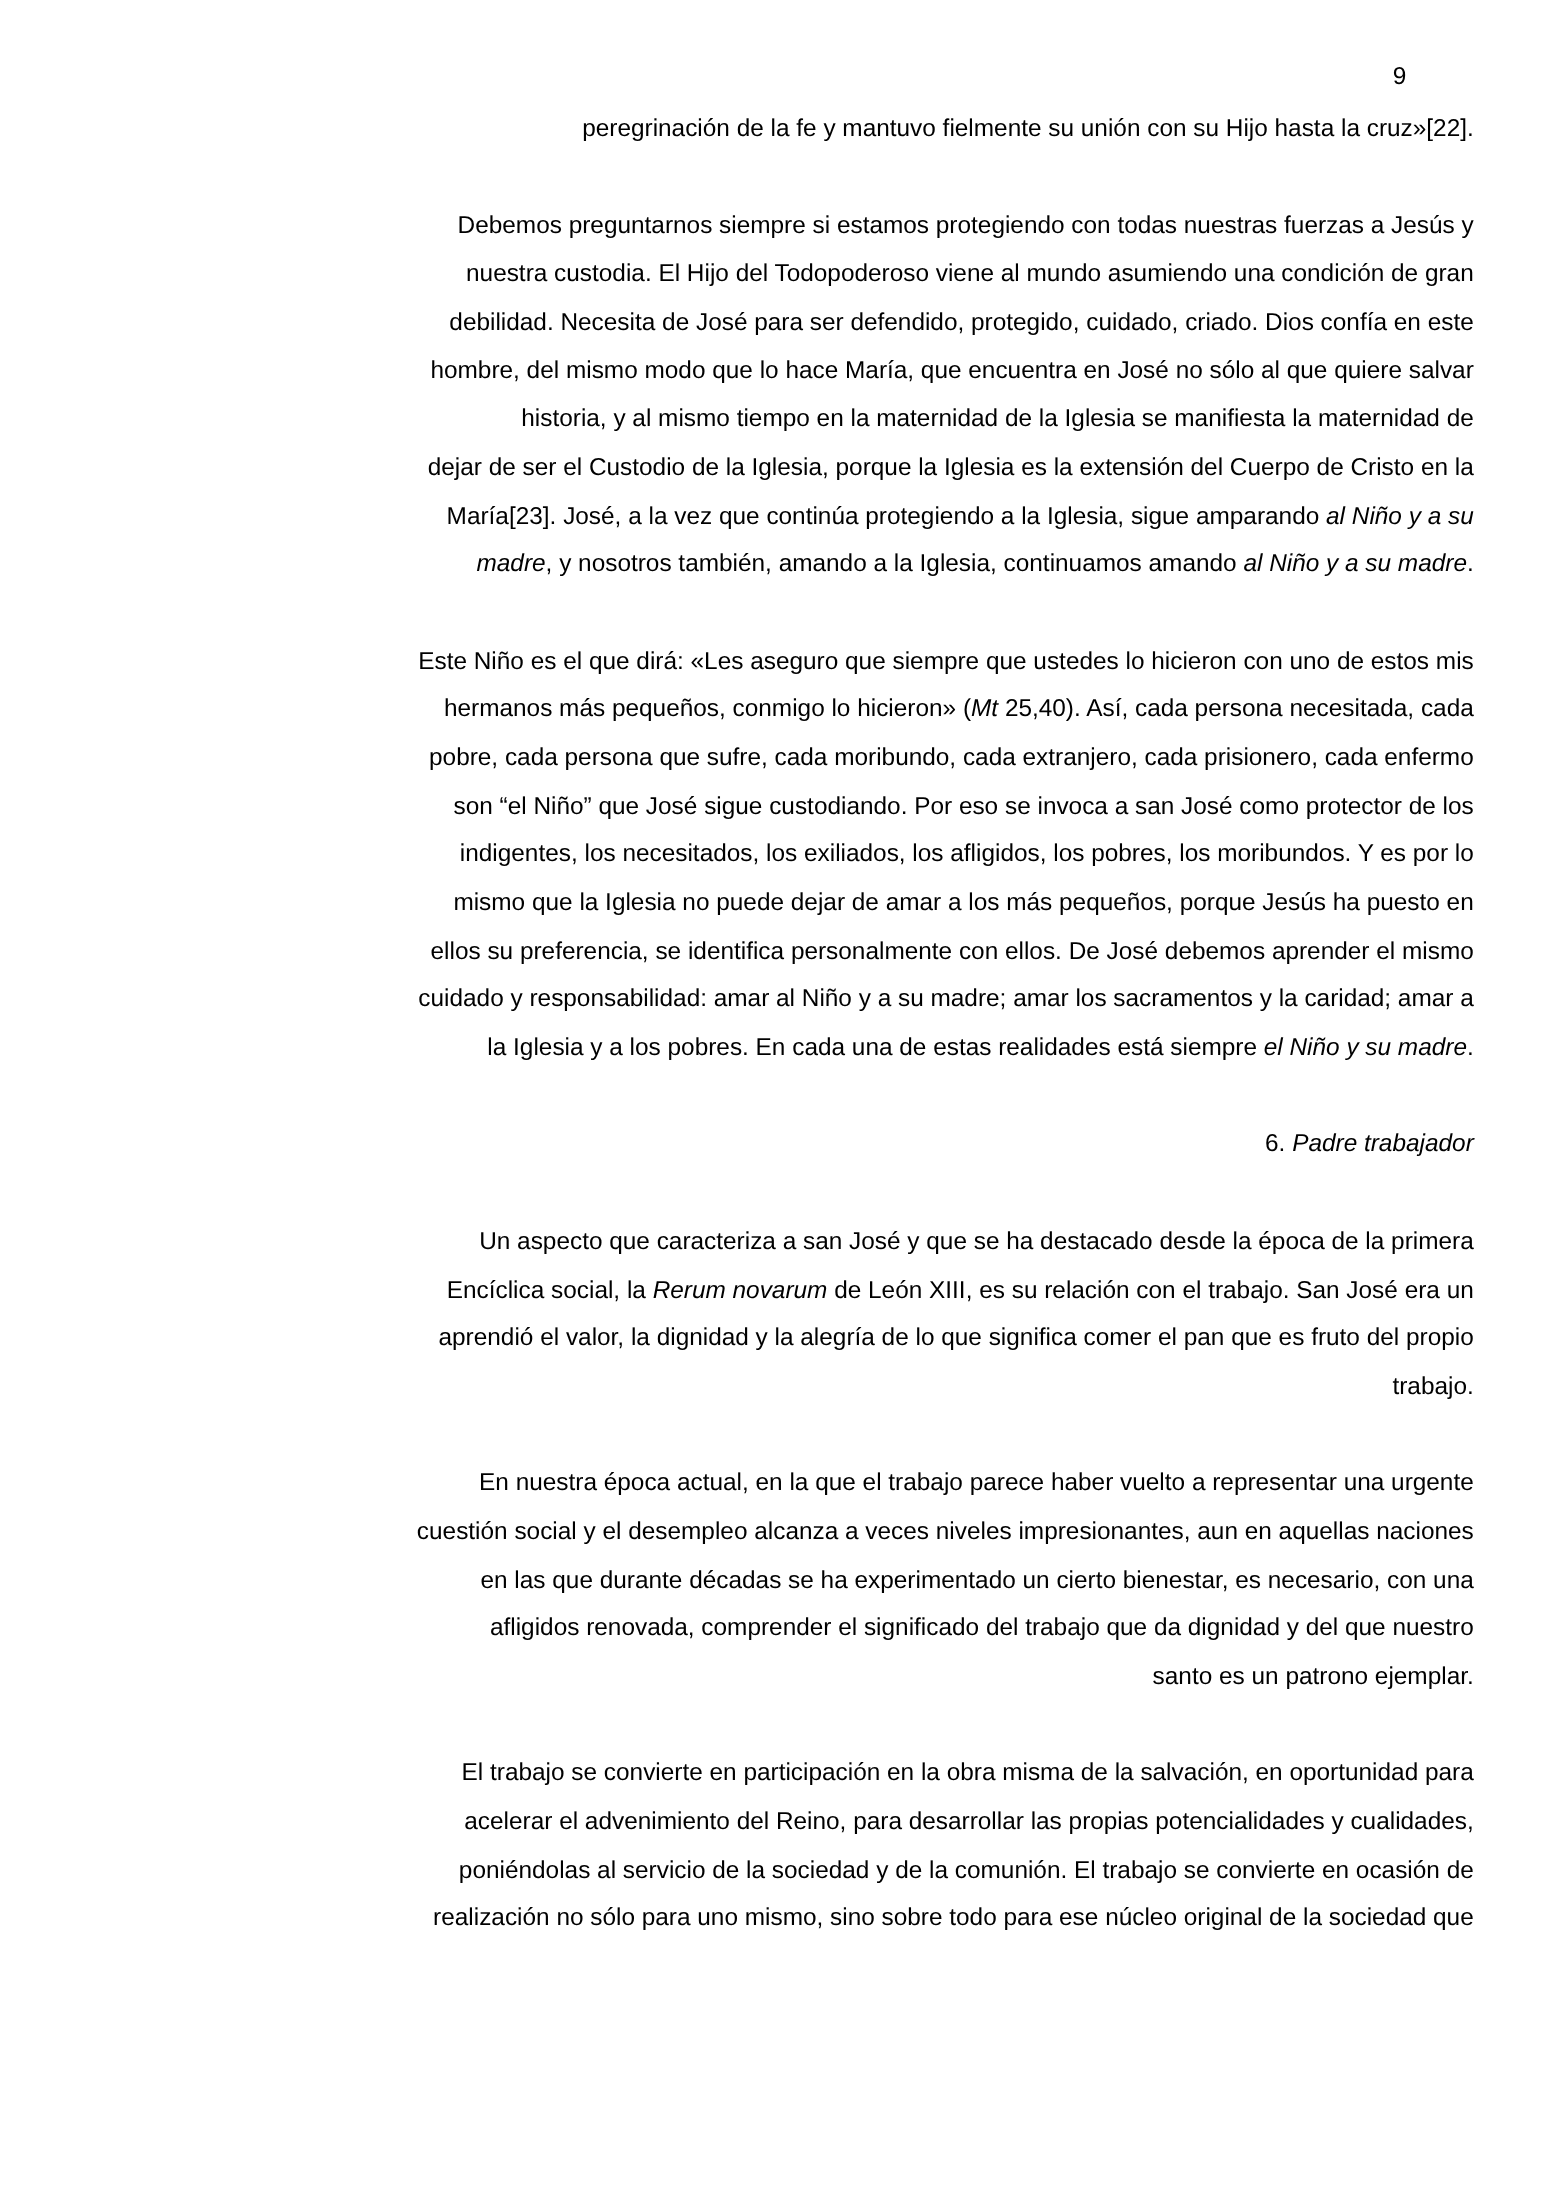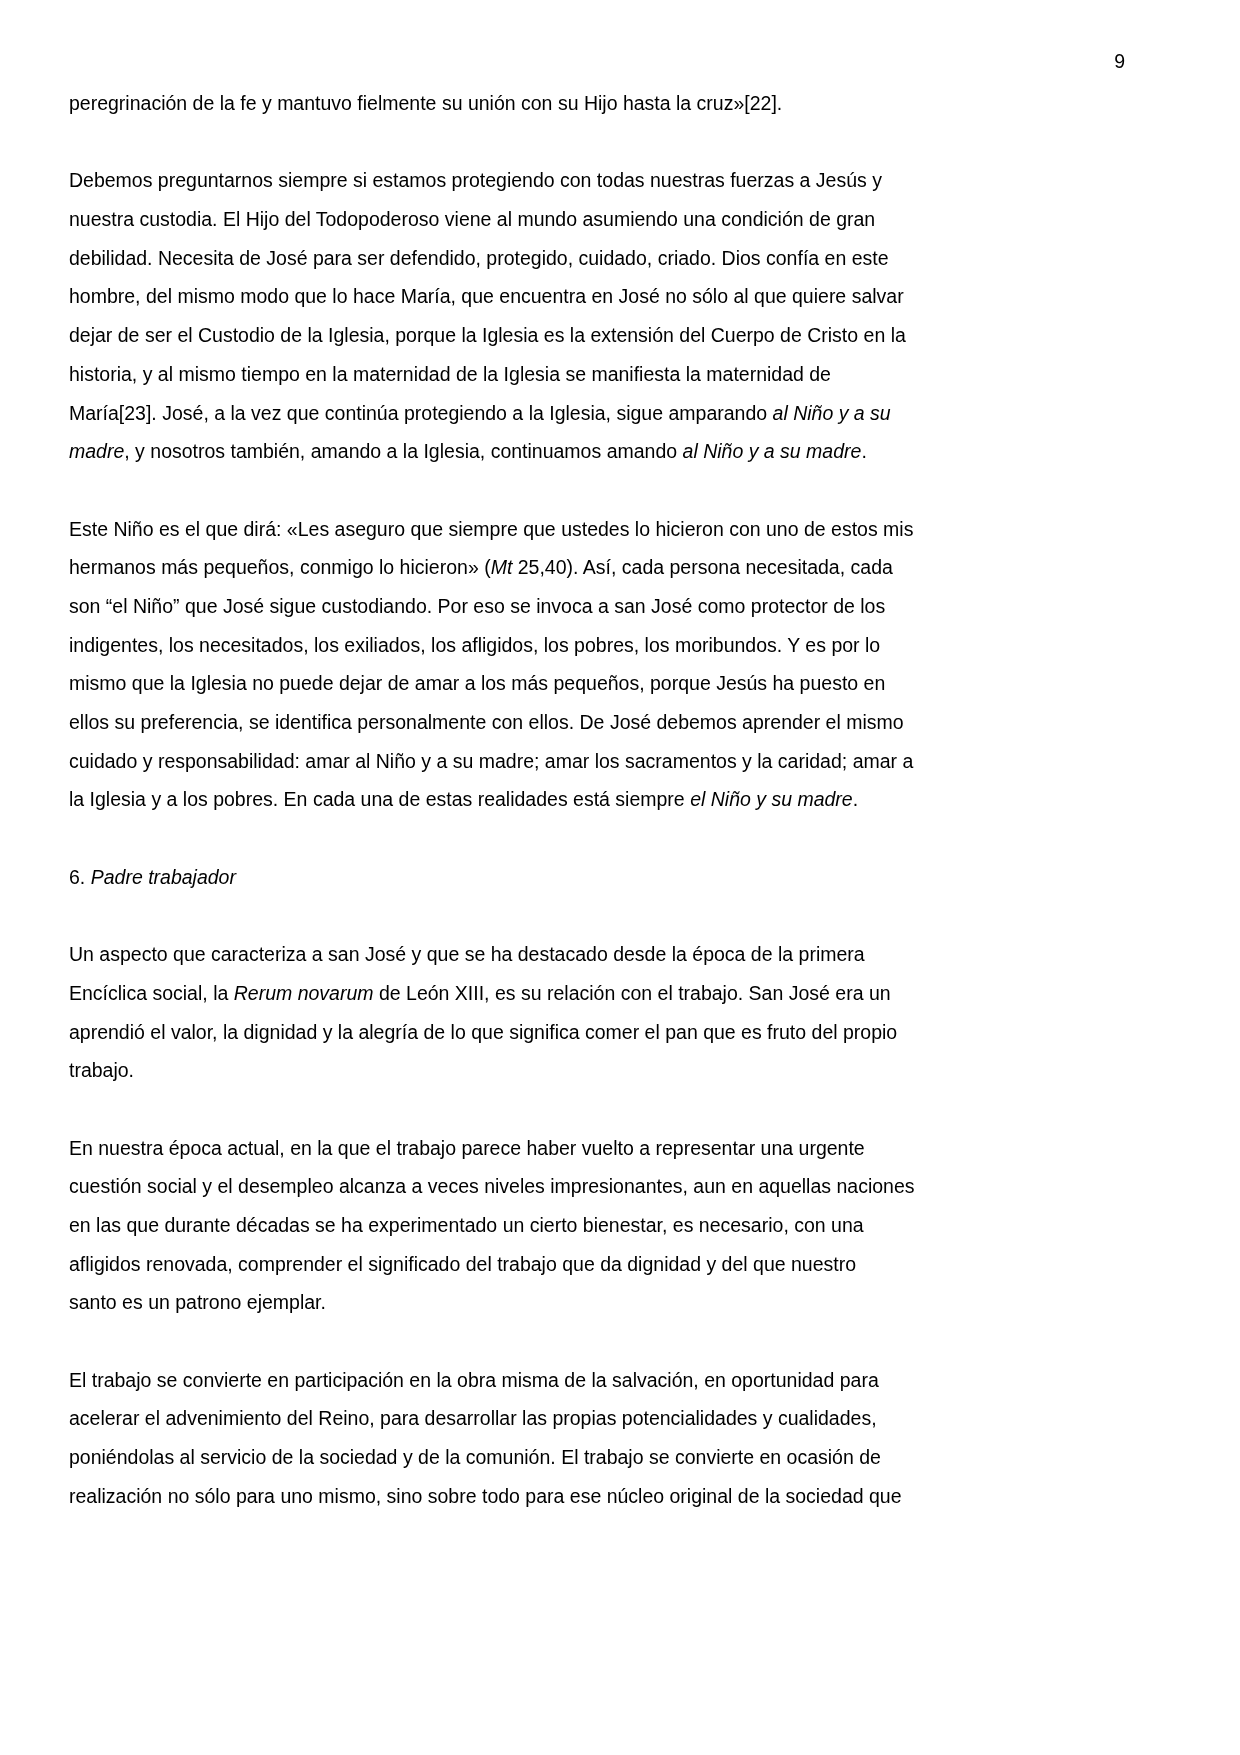--- a/index.html
+++ b/index.html
@@ -33,48 +33,50 @@
   .block {
     margin: 0 0 38.7px 0;
   }
   .block:last-child {
     margin-bottom: 0;
   }
   .line {
     height: 38.7px;
     line-height: 38.7px;
     white-space: nowrap;
+    text-align: right;
   }
   .it {
     font-style: italic;
     margin-top: 32px;
   }
 </style>
 </head>
 <body>
 
 <div class="page">
   <div class="page-number">9</div>
   <div class="doc-body" id="doc-body">
       <div class="block">
         <div class="line"><span>peregrinación de la fe y mantuvo fielmente su unión con su Hijo hasta la cruz»[22].</span></div>
       </div>
       <div class="block">
         <div class="line"><span>Debemos preguntarnos siempre si estamos protegiendo con todas nuestras fuerzas a Jesús y</span></div>
         <div class="line"><span>nuestra custodia. El Hijo del Todopoderoso viene al mundo asumiendo una condición de gran</span></div>
         <div class="line"><span>debilidad. Necesita de José para ser defendido, protegido, cuidado, criado. Dios confía en este</span></div>
         <div class="line"><span>hombre, del mismo modo que lo hace María, que encuentra en José no sólo al que quiere salvar</span></div>
+        <div class="line"><span>historia, y al mismo tiempo en la maternidad de la Iglesia se manifiesta la maternidad de</span></div>
         <div class="line"><span>dejar de ser el Custodio de la Iglesia, porque la Iglesia es la extensión del Cuerpo de Cristo en la</span></div>
-        <div class="line"><span>historia, y al mismo tiempo en la maternidad de la Iglesia se manifiesta la maternidad de</span></div>
         <div class="line"><span>María[23]. José, a la vez que continúa protegiendo a la Iglesia, sigue amparando </span><span class="it">al Niño y a su</span></div>
         <div class="line"><span class="it">madre</span><span>, y nosotros también, amando a la Iglesia, continuamos amando </span><span class="it">al Niño y a su madre</span><span>.</span></div>
       </div>
       <div class="block">
         <div class="line"><span>Este Niño es el que dirá: «Les aseguro que siempre que ustedes lo hicieron con uno de estos mis</span></div>
         <div class="line"><span>hermanos más pequeños, conmigo lo hicieron» (</span><span class="it">Mt</span><span> 25,40). Así, cada persona necesitada, cada</span></div>
+        <div class="line"><span>pobre, cada persona que sufre, cada moribundo, cada extranjero, cada prisionero, cada enfermo</span></div>
         <div class="line"><span>son “el Niño” que José sigue custodiando. Por eso se invoca a san José como protector de los</span></div>
         <div class="line"><span>indigentes, los necesitados, los exiliados, los afligidos, los pobres, los moribundos. Y es por lo</span></div>
         <div class="line"><span>mismo que la Iglesia no puede dejar de amar a los más pequeños, porque Jesús ha puesto en</span></div>
         <div class="line"><span>ellos su preferencia, se identifica personalmente con ellos. De José debemos aprender el mismo</span></div>
         <div class="line"><span>cuidado y responsabilidad: amar al Niño y a su madre; amar los sacramentos y la caridad; amar a</span></div>
         <div class="line"><span>la Iglesia y a los pobres. En cada una de estas realidades está siempre </span><span class="it">el Niño y su madre</span><span>.</span></div>
       </div>
       <div class="block">
         <div class="line"><span>6. </span><span class="it">Padre trabajador</span></div>
       </div>

